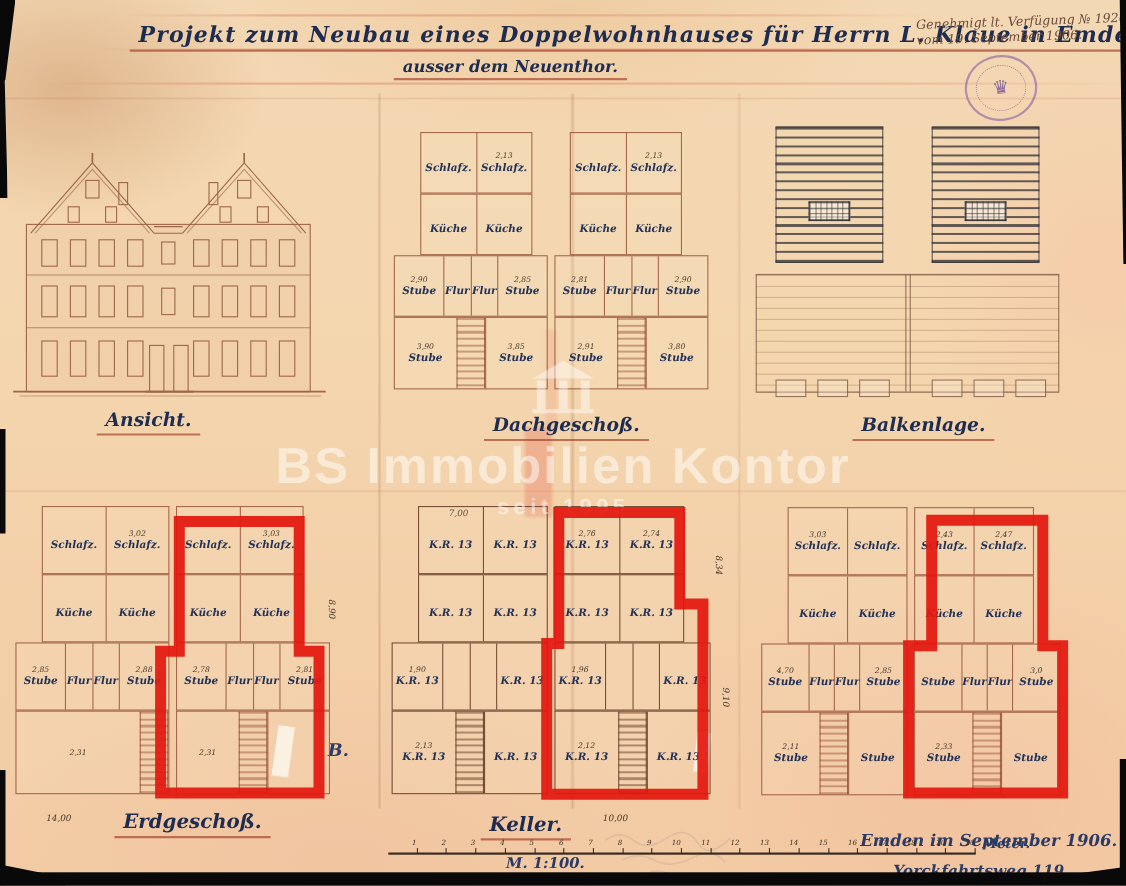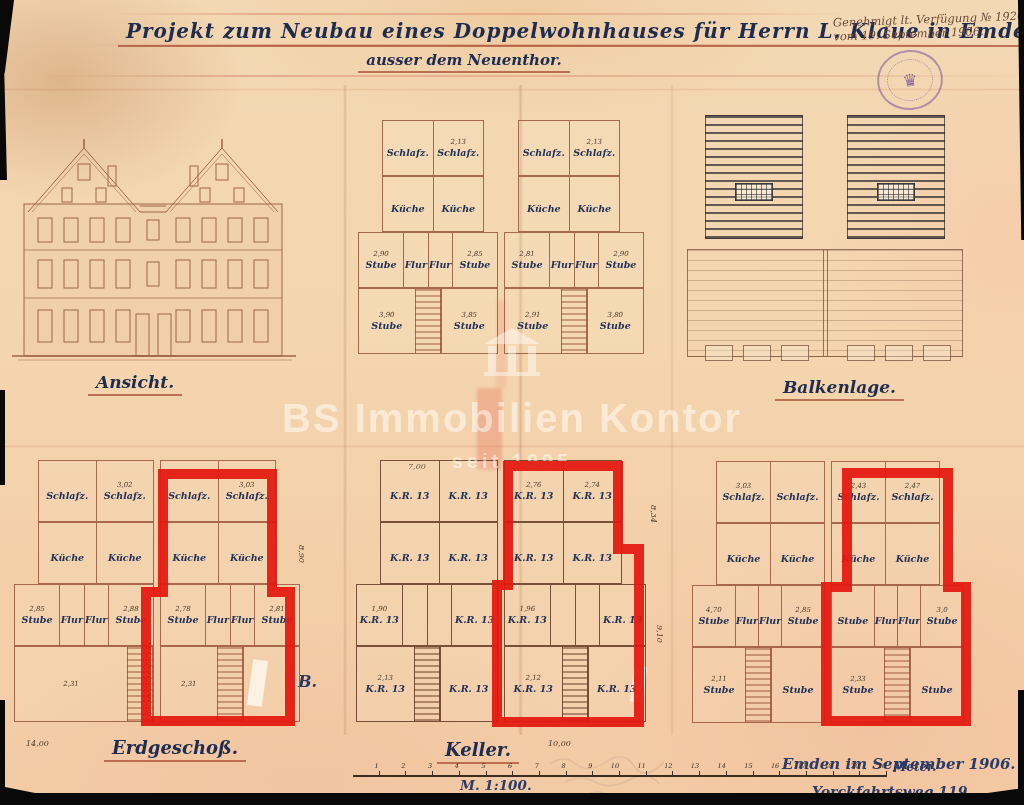--- a/index.html
+++ b/index.html
@@ -279,32 +279,33 @@
     </div>
     <div class="abs balk-box" style="left:18px;top:232px;width:26px;height:14px;"></div>
     <div class="abs balk-box" style="left:56px;top:232px;width:26px;height:14px;"></div>
     <div class="abs balk-box" style="left:94px;top:232px;width:26px;height:14px;"></div>
     <div class="abs balk-box" style="left:160px;top:232px;width:26px;height:14px;"></div>
     <div class="abs balk-box" style="left:198px;top:232px;width:26px;height:14px;"></div>
     <div class="abs balk-box" style="left:236px;top:232px;width:26px;height:14px;"></div>
   </div>
 
   <div class="abs heading" style="left:88px;top:372px;font-size:17px;">Ansicht.</div>
+  <div class="abs heading" style="left:440px;top:377px;font-size:17px;">Dachgeschoß.</div>
   <div class="abs heading" style="left:775px;top:377px;font-size:17px;">Balkenlage.</div>
 
   <svg class="abs" style="left:482px;top:328px;z-index:40;" width="60" height="48" viewBox="0 0 60 48">
     <g fill="rgba(255,255,255,0.45)">
       <polygon points="30,0 58,16 2,16"></polygon>
       <rect x="6" y="18" width="8" height="26"></rect>
       <rect x="26" y="18" width="8" height="26"></rect>
       <rect x="46" y="18" width="8" height="26"></rect>
       <rect x="2" y="44" width="56" height="4"></rect>
     </g>
   </svg>
-  <div class="abs wm-text" style="top:396px;font-size:40px;letter-spacing:2px;">BS Immobilien Kontor</div>
+  <div class="abs wm-text" style="top:396px;font-size:46px;letter-spacing:2px;">BS Immobilien Kontor</div>
   <div class="abs wm-text" style="top:450px;font-size:20px;letter-spacing:4px;">seit 1995</div>
 
   <div class="plan plan-sepia abs" style="left:14px;top:460px;width:286px;">
       <div class="prow r-inset">
         <div class="half">
           <div class="cell">
             <span class="dim"></span>
             <span class="rlabel">Schlafz.</span>
           </div>
           <div class="cell">
@@ -615,21 +616,21 @@
           <div class="stairs"></div>
           <div class="cell">
             <span class="dim"></span>
             <span class="rlabel">Stube</span>
           </div>
         </div>
       </div>
     </div>
 
   <div class="abs hdim" style="left:408px;top:450px;">7,00</div>
-  <div class="abs hdim" style="left:26px;top:727px;">14,00</div>
+  <div class="abs hdim" style="left:42px;top:727px;">14,00</div>
   <div class="abs hdim" style="left:548px;top:727px;">10,00</div>
   <div class="abs vdim" style="left:306px;top:545px;">8,90</div>
   <div class="abs vdim" style="left:658px;top:505px;">8,34</div>
   <div class="abs vdim" style="left:664px;top:625px;">9,10</div>
 
   <svg class="abs" style="left:0;top:0;z-index:45;pointer-events:none;" width="1024" height="805" viewBox="0 0 1024 805">
     <g fill="none" stroke="#e3180f" stroke-width="10" stroke-linejoin="miter" opacity="0.93">
       <polygon points="163,474 272,474 272,592 290,592 290,721 146,721 146,592 163,592"></polygon>
       <polygon points="508,466 618,466 618,549 639,549 639,722 497,722 497,585 508,585"></polygon>
       <polygon points="847,473 948,473 948,587 966,587 966,721 826,721 826,587 847,587"></polygon>

